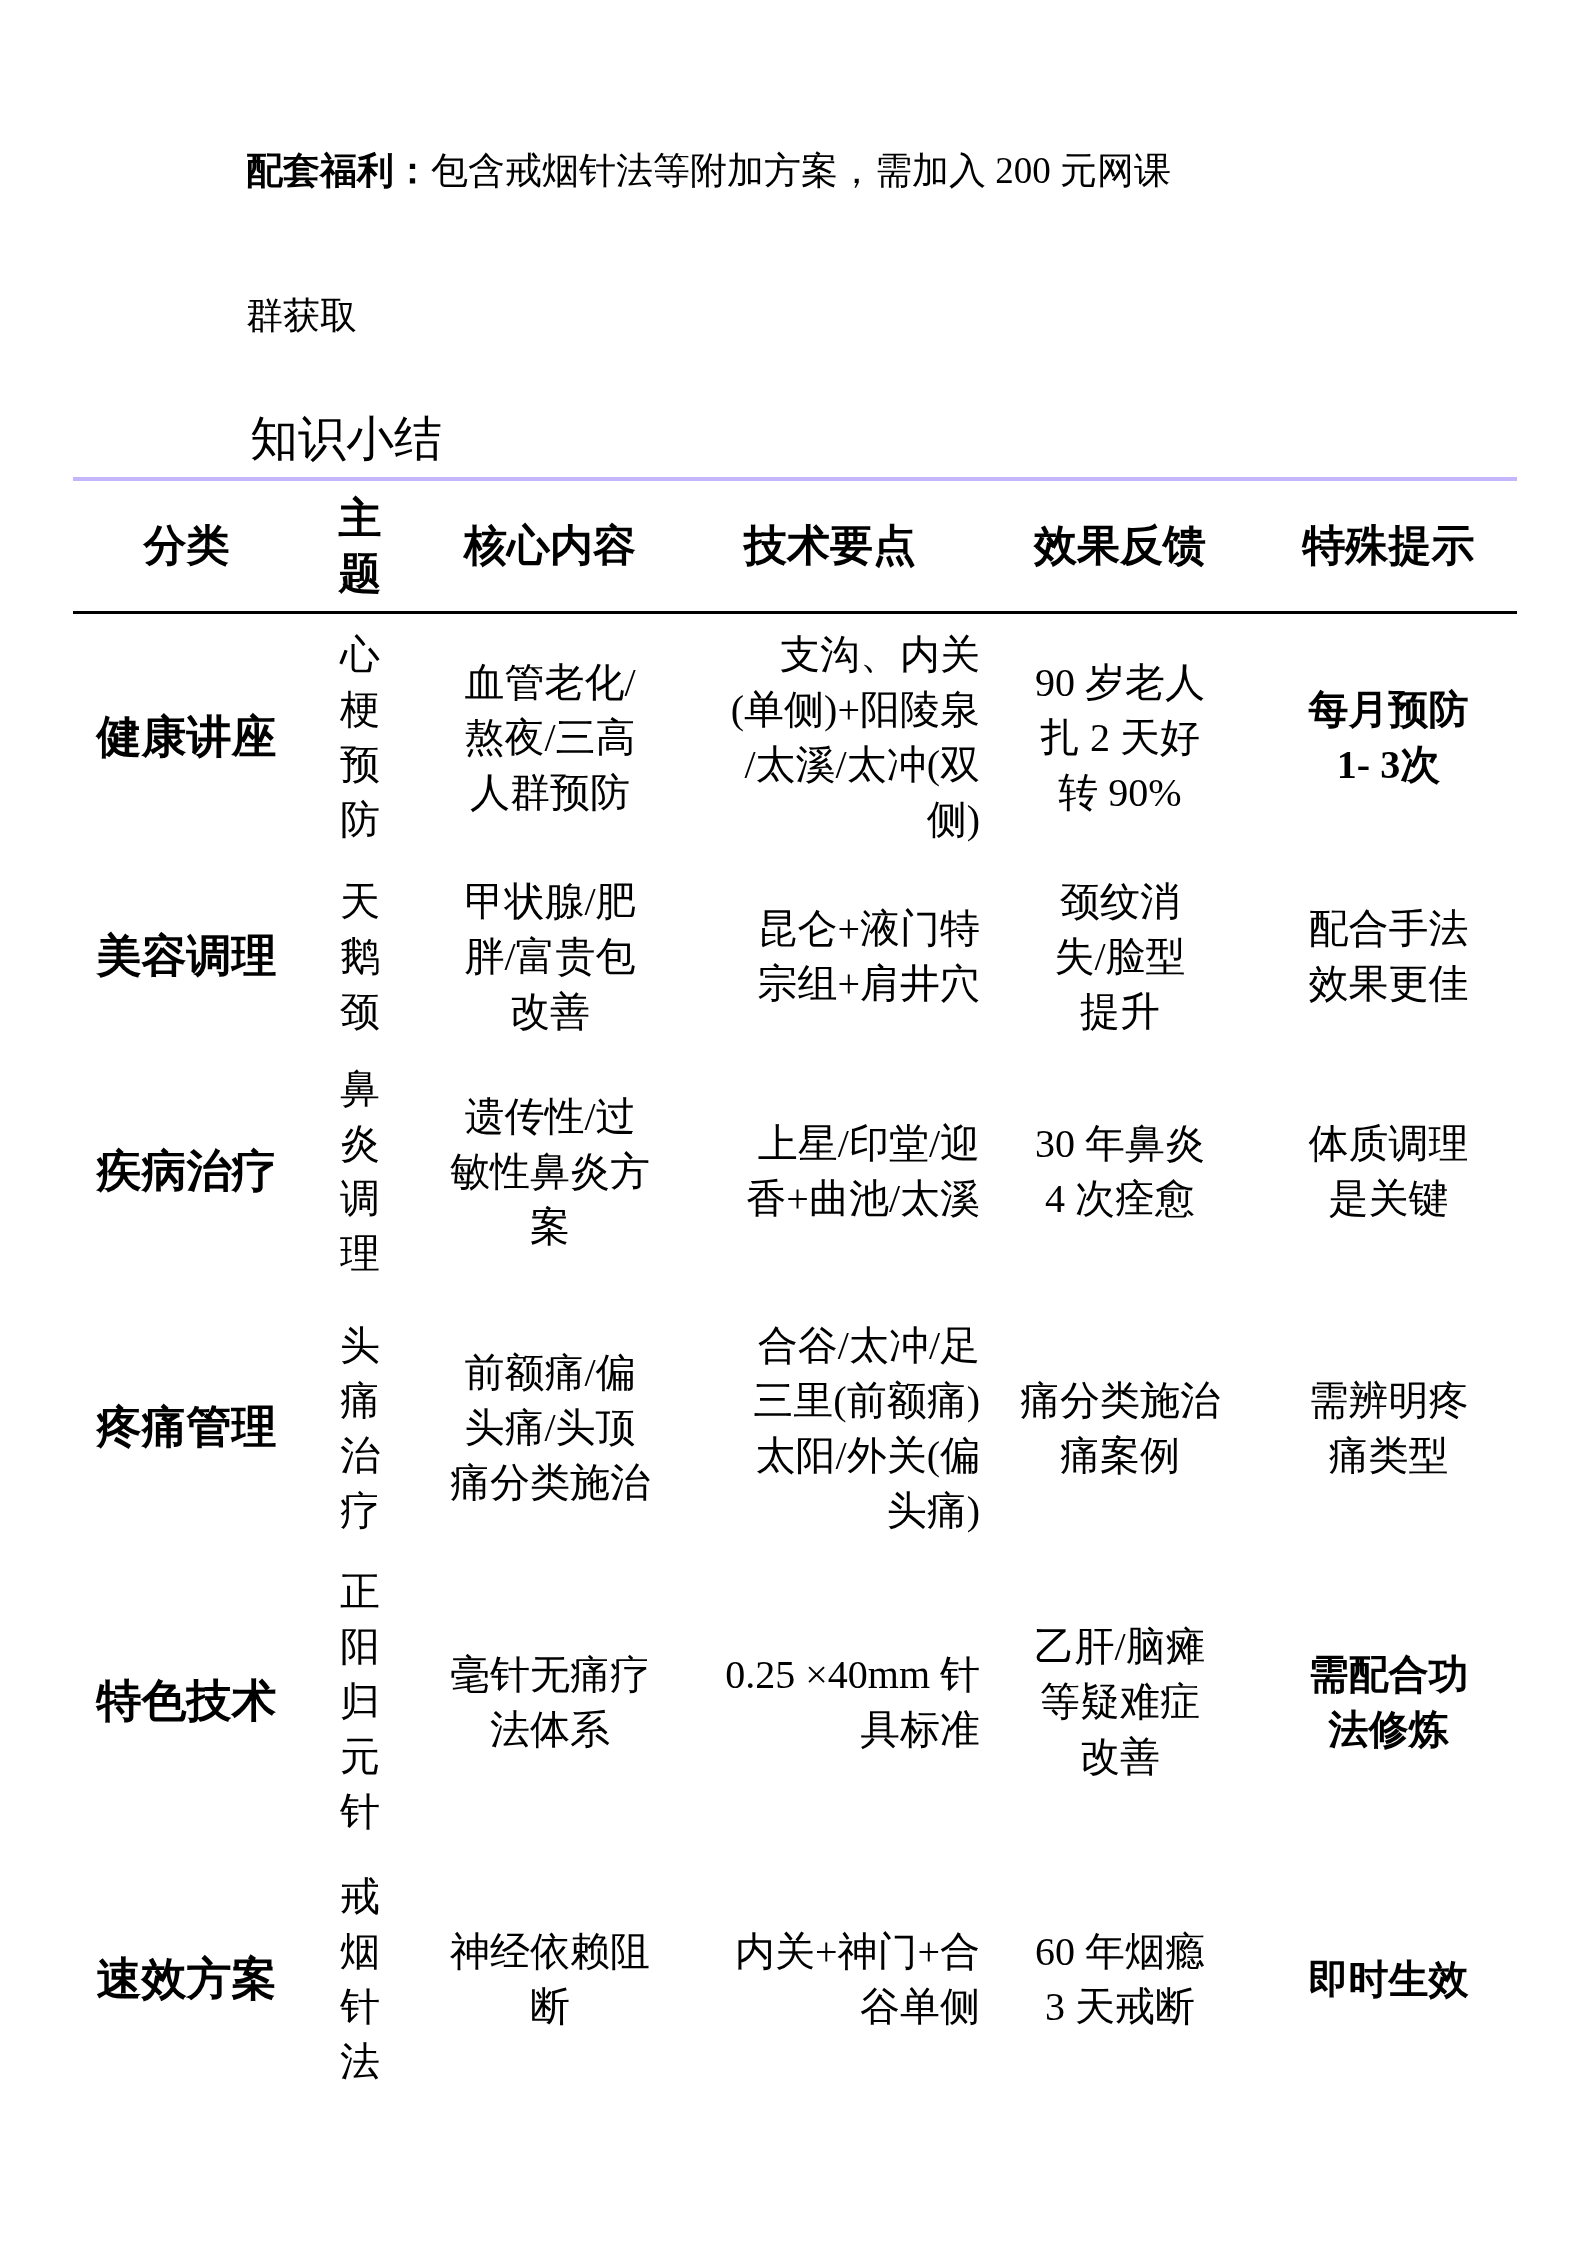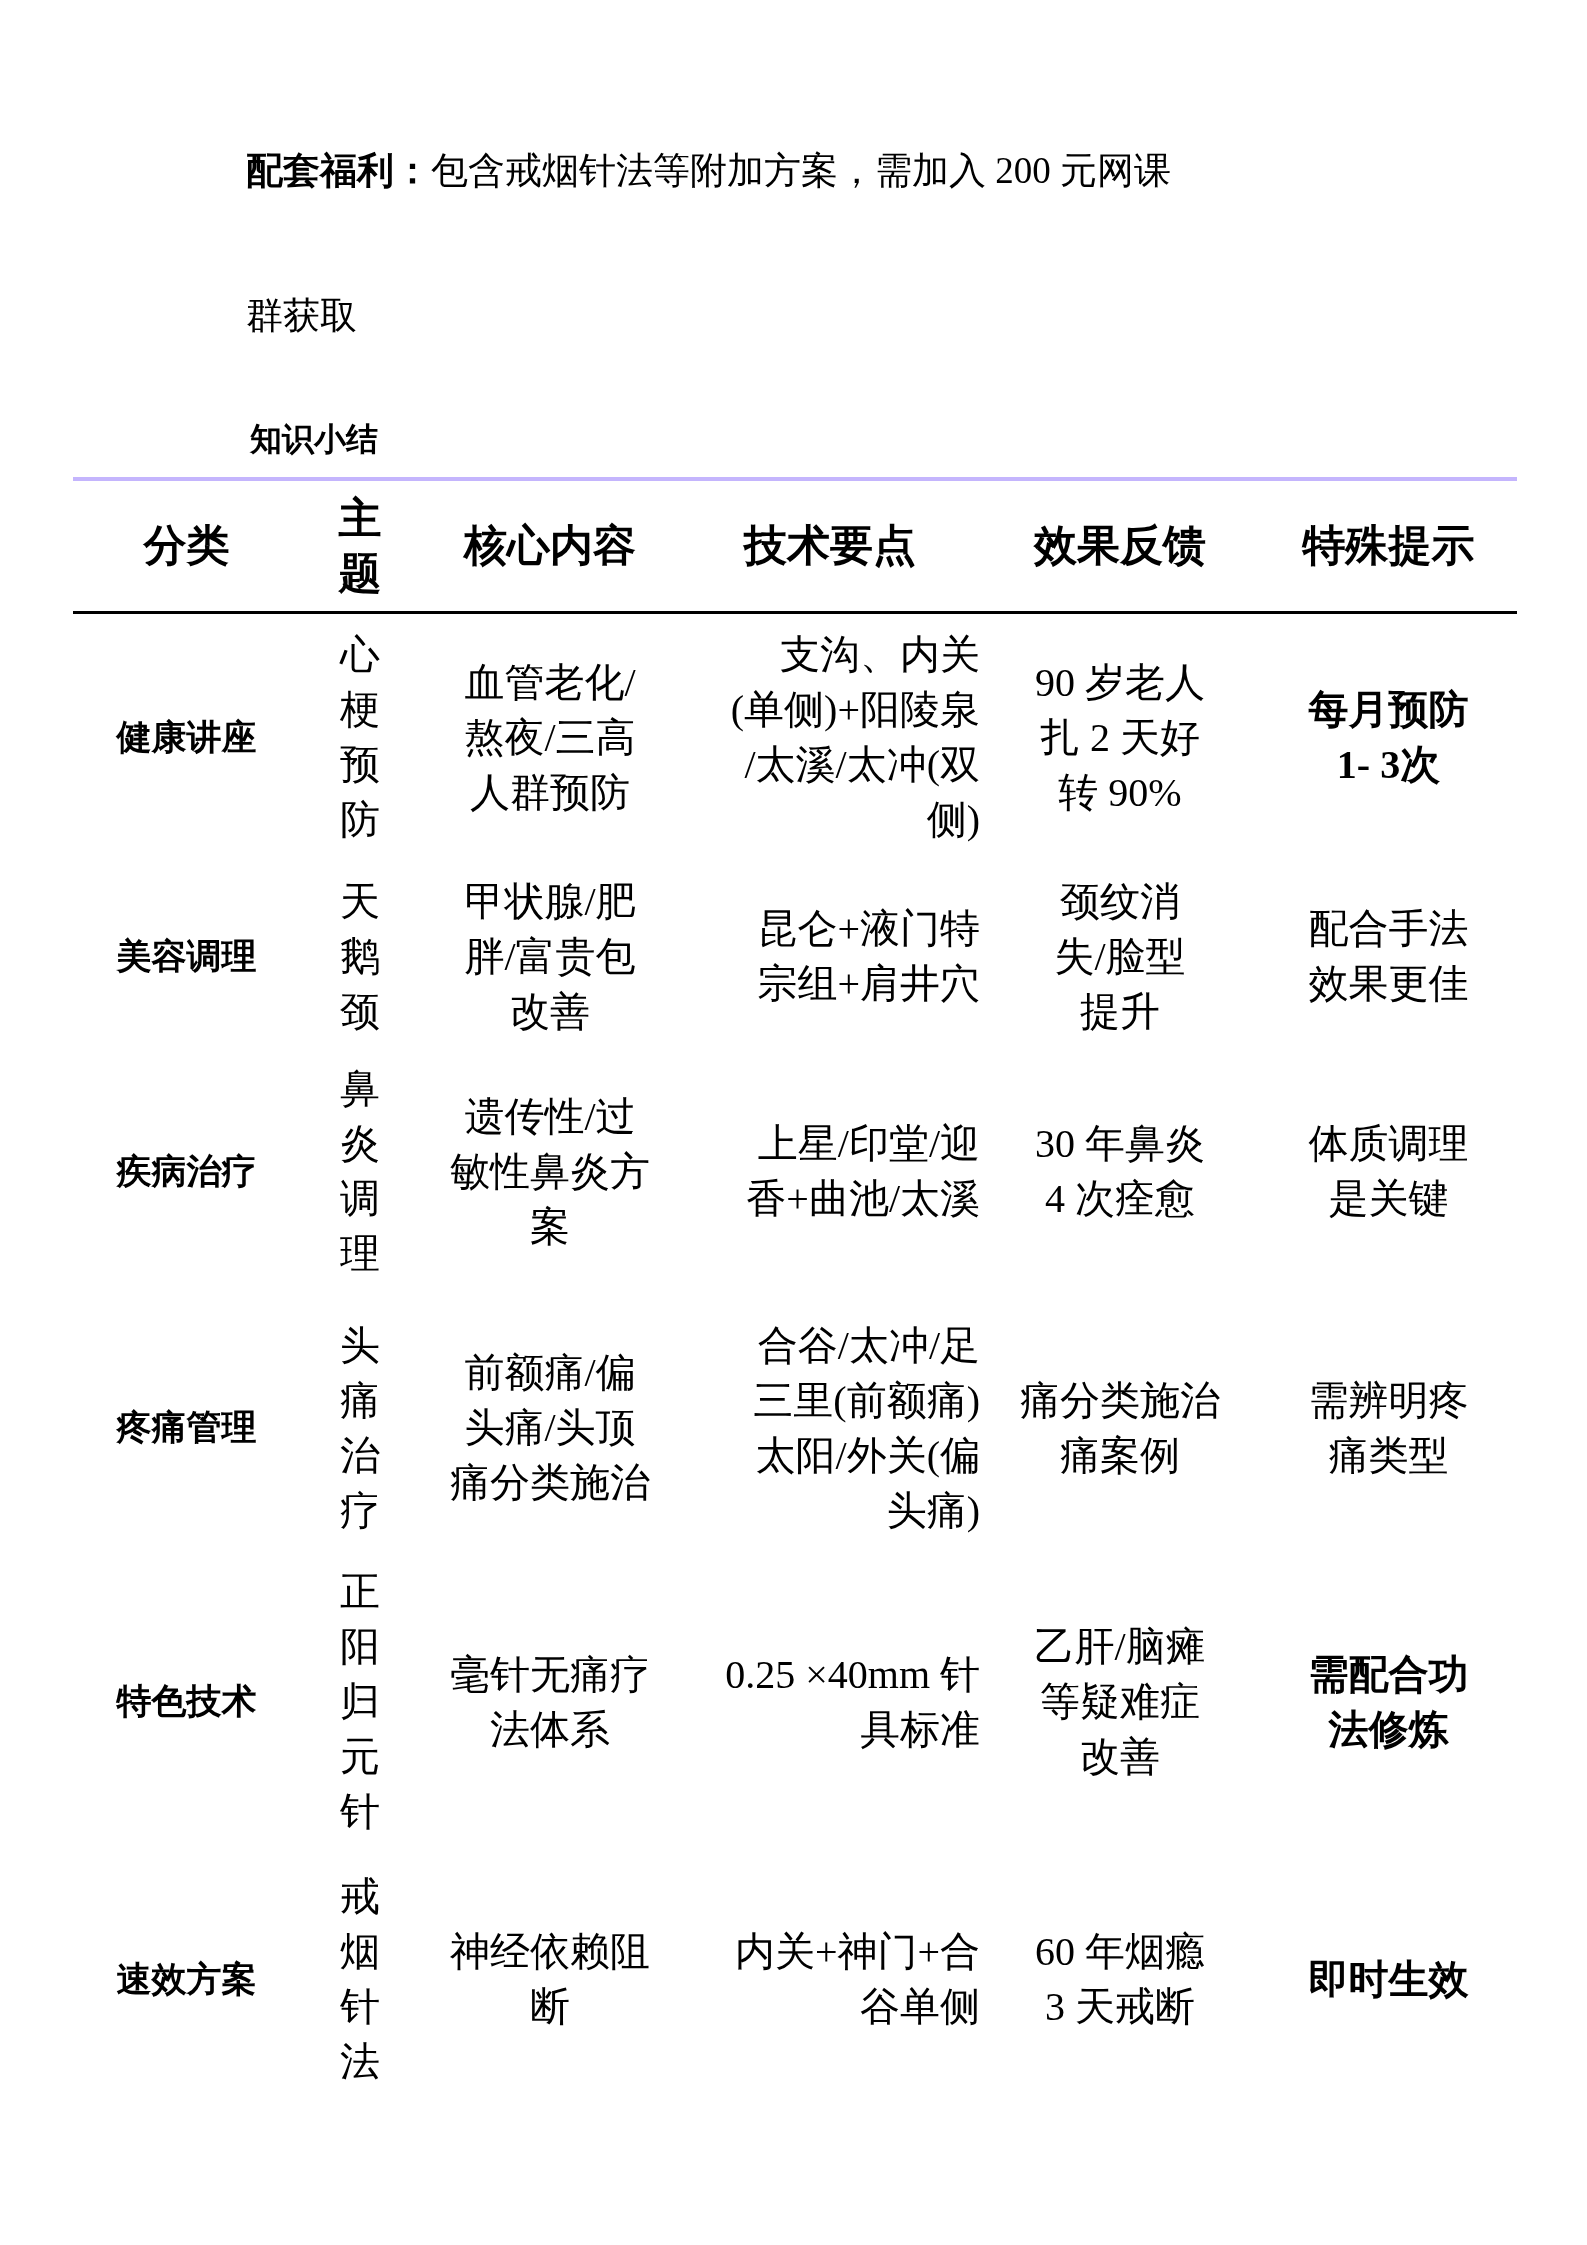--- a/index.html
+++ b/index.html
@@ -11,41 +11,41 @@
   .intro{
     margin:98px 0 0 246px;
     width:1060px;
     font-size:37px;
     line-height:145px;
   }
   .intro-line{display:block;white-space:nowrap;}
   .intro-prefix{font-weight:bold;}
   .section-title{
     margin:21px 0 4px 250px;
-    font-size:32px;
-    font-weight:bold;
+    font-size:48px;
+    font-weight:normal;
     line-height:60px;
   }
   table.summary{
     margin:8px 0 0 73px;
     width:1444px;
     table-layout:fixed;
     border-collapse:collapse;
     border-top:4px solid #c4b5fd;
   }
   thead tr{height:133px;border-bottom:3px solid #000;}
   th{
     font-size:43px;font-weight:bold;line-height:55px;
     text-align:center;vertical-align:middle;padding:0;
   }
   td{
     font-size:40px;line-height:55px;
     text-align:center;vertical-align:middle;padding:0;
   }
-  td.category{font-weight:bold;font-size:35px;}
+  td.category{font-weight:bold;font-size:45px;}
   td.tech{text-align:right;padding-left:18px;}
   td.bold{font-weight:bold;}
   tbody tr:nth-child(1){height:249px;}
   tbody tr:nth-child(2){height:190px;}
   tbody tr:nth-child(3){height:240px;}
   tbody tr:nth-child(4){height:273px;}
   tbody tr:nth-child(5){height:273px;}
   tbody tr:nth-child(6){height:280px;}
   col.c-category{width:227px;}
   col.c-topic{width:120px;}

